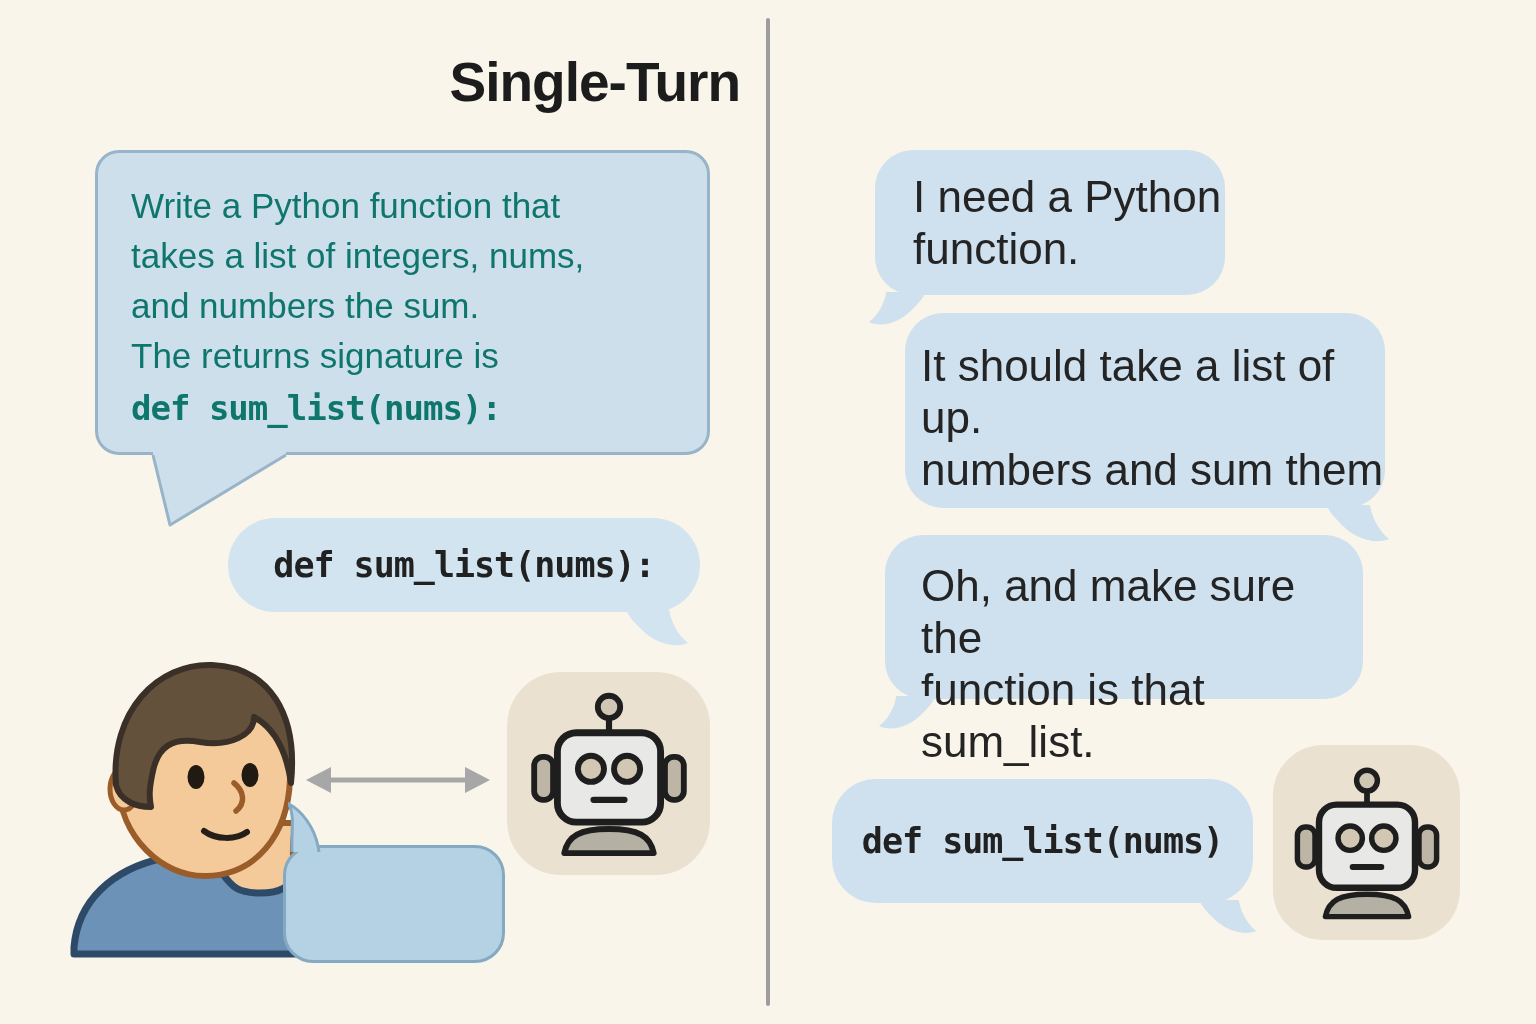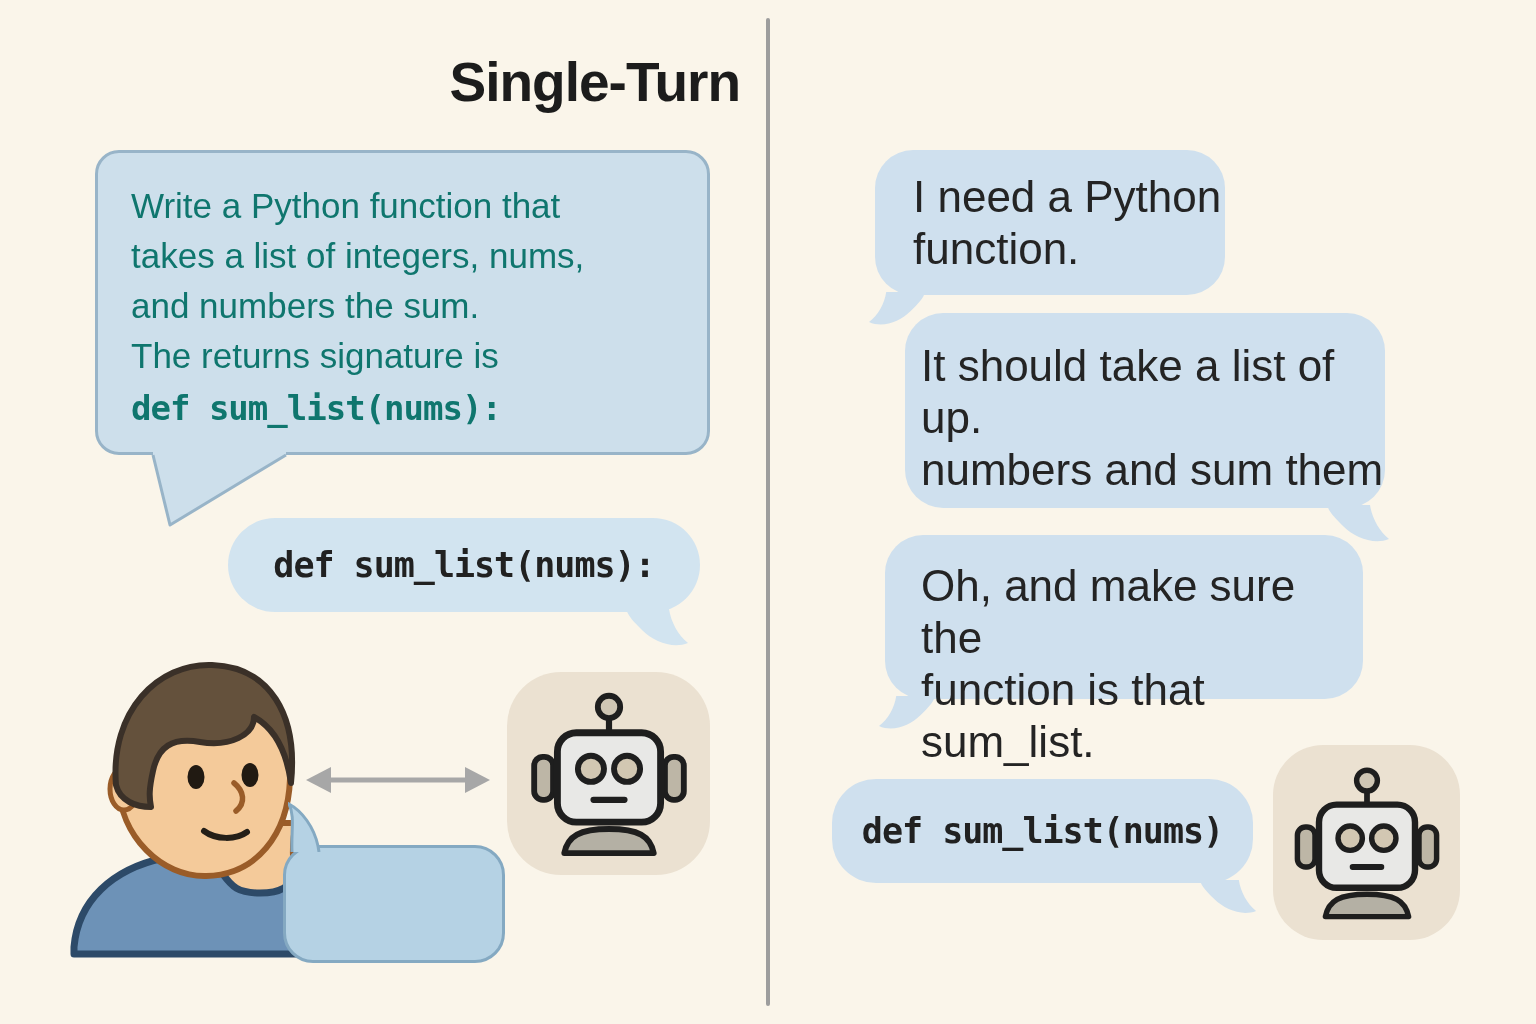--- a/index.html
+++ b/index.html
@@ -59,21 +59,21 @@
   }
   
   .chat{
     background:var(--blue);border-radius:38px;color:#242424;
     font-size:44px;line-height:52px;
   }
   .chat-1{left:875px;top:150px;width:350px;height:145px;padding:21px 0 0 38px;}
   .chat-2{left:905px;top:313px;width:480px;height:195px;padding:27px 0 0 16px;}
   .chat-3{left:864px;top:535px;width:478px;height:164px;padding:25px 0 0 36px;margin-left:21px;}
   .chat-4{
-    left:832px;top:779px;width:421px;height:104px;border-radius:44px;
+    left:832px;top:779px;width:421px;height:124px;border-radius:44px;
     display:flex;align-items:center;justify-content:center;
     font-family:"DejaVu Sans Mono","Liberation Mono",monospace;
     font-size:35px;font-weight:700;letter-spacing:-1px;color:#212121;
   }
   
   .small-bubble{
     left:283px;top:845px;width:222px;height:118px;
     background:var(--blue-small);border:3px solid var(--blue-small-border);
     border-radius:30px;
   }

